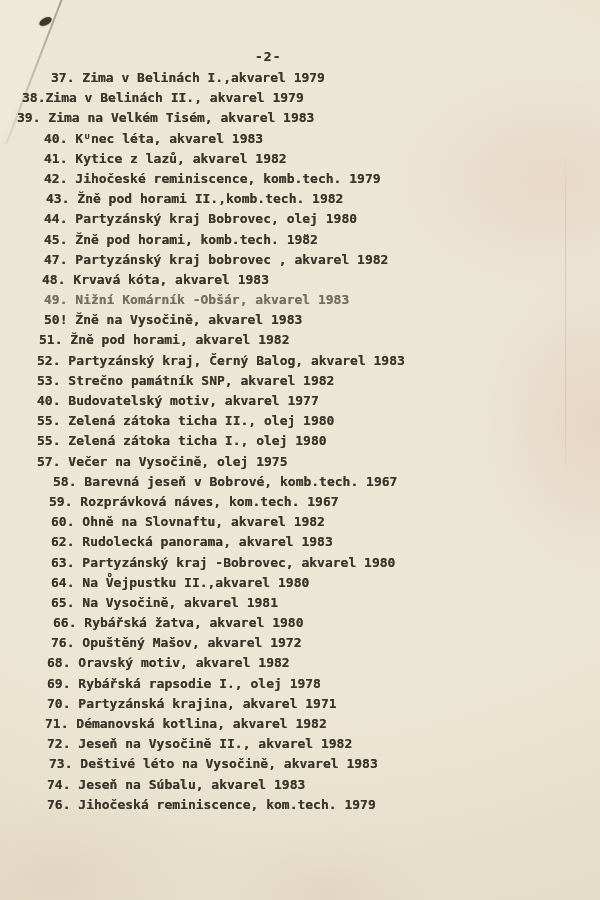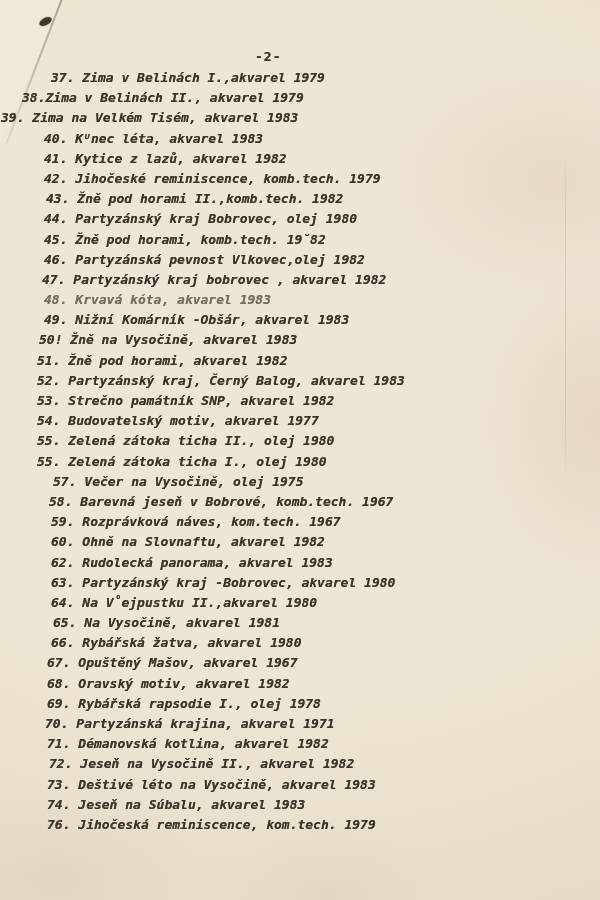--- a/index.html
+++ b/index.html
@@ -38,33 +38,33 @@
   .vcrease{
     position:absolute;left:565px;top:150px;width:1px;height:330px;
     background:linear-gradient(transparent, rgba(170,140,120,0.28) 20%, rgba(170,140,120,0.28) 80%, transparent);
   }
   .pagenum{
     position:absolute;top:49px;left:255px;
     font-size:13px;font-weight:bold;letter-spacing:1px;
     color:var(--ink, #3a352b);
     text-shadow:0 0 0.6px rgba(58,53,43,0.8);
   }
-  .list{position:absolute;top:68px;left:0;right:0;font-style:italic;}
+  .list{position:absolute;top:68px;left:0;right:0;}
   .line{
     height:20.2px;line-height:20.2px;
     white-space:pre;
     font-size:13px;font-weight:bold;
     color:var(--ink, #3a352b);
     text-shadow:0 0 0.6px rgba(58,53,43,0.75);
     padding-left:47px;
   }
   
   .line:nth-child(1){padding-left:51px;}
   .line:nth-child(2){padding-left:22px;}
-  .line:nth-child(3){padding-left:1px;}
+  .line:nth-child(3){padding-left:17px;}
   .line:nth-child(n+4):nth-child(-n+13){padding-left:44px;}
   .line:nth-child(n+14):nth-child(-n+20){padding-left:37px;}
   .line:nth-child(n+21):nth-child(-n+29){padding-left:51px;}
   
   .line:nth-child(12){opacity:.68;}
   
   .line:nth-child(7n){transform:translateX(2px);}
   .line:nth-child(11n){transform:translateX(-2px);}
 </style>
 </head>
@@ -79,41 +79,40 @@
   <div class="list">
       <div class="line">37. Zima v Belinách I.,akvarel 1979</div>
       <div class="line">38.Zima v Belinách II., akvarel 1979</div>
       <div class="line">39. Zima na Velkém Tisém, akvarel 1983</div>
       <div class="line">40. Kᵁnec léta, akvarel 1983</div>
       <div class="line">41. Kytice z lazů, akvarel 1982</div>
       <div class="line">42. Jihočeské reminiscence, komb.tech. 1979</div>
       <div class="line">43. Žně pod horami II.,komb.tech. 1982</div>
       <div class="line">44. Partyzánský kraj Bobrovec, olej 1980</div>
       <div class="line">45. Žně pod horami, komb.tech. 19̆82</div>
-      <div class="line">46. Partyzánská pevnost Vlkovec,olej 1982</div>
       <div class="line">47. Partyzánský kraj bobrovec , akvarel 1982</div>
       <div class="line">48. Krvavá kóta, akvarel 1983</div>
       <div class="line">49. Nižní Komárník -Obšár, akvarel 1983</div>
       <div class="line">50! Žně na Vysočině, akvarel 1983</div>
       <div class="line">51. Žně pod horami, akvarel 1982</div>
       <div class="line">52. Partyzánský kraj, Černý Balog, akvarel 1983</div>
       <div class="line">53. Strečno památník SNP, akvarel 1982</div>
-      <div class="line">54. Budovatelský motiv, akvarel 1977</div>
+      <div class="line">40. Budovatelský motiv, akvarel 1977</div>
       <div class="line">55. Zelená zátoka ticha II., olej 1980</div>
       <div class="line">55. Zelená zátoka ticha I., olej 1980</div>
       <div class="line">57. Večer na Vysočině, olej 1975</div>
       <div class="line">58. Barevná jeseň v Bobrové, komb.tech. 1967</div>
       <div class="line">59. Rozprávková náves, kom.tech. 1967</div>
       <div class="line">60. Ohně na Slovnaftu, akvarel 1982</div>
       <div class="line">62. Rudolecká panorama, akvarel 1983</div>
       <div class="line">63. Partyzánský kraj -Bobrovec, akvarel 1980</div>
       <div class="line">64. Na V̊ejpustku II.,akvarel 1980</div>
       <div class="line">65. Na Vysočině, akvarel 1981</div>
       <div class="line">66. Rybářská žatva, akvarel 1980</div>
-      <div class="line">67. Opuštěný Mašov, akvarel 1967</div>
+      <div class="line">76. Opuštěný Mašov, akvarel 1972</div>
       <div class="line">68. Oravský motiv, akvarel 1982</div>
       <div class="line">69. Rybářská rapsodie I., olej 1978</div>
       <div class="line">70. Partyzánská krajina, akvarel 1971</div>
       <div class="line">71. Démanovská kotlina, akvarel 1982</div>
       <div class="line">72. Jeseň na Vysočině II., akvarel 1982</div>
       <div class="line">73. Deštivé léto na Vysočině, akvarel 1983</div>
       <div class="line">74. Jeseň na Súbalu, akvarel 1983</div>
       <div class="line">76. Jihočeská reminiscence, kom.tech. 1979</div>
     </div>
 </div>

